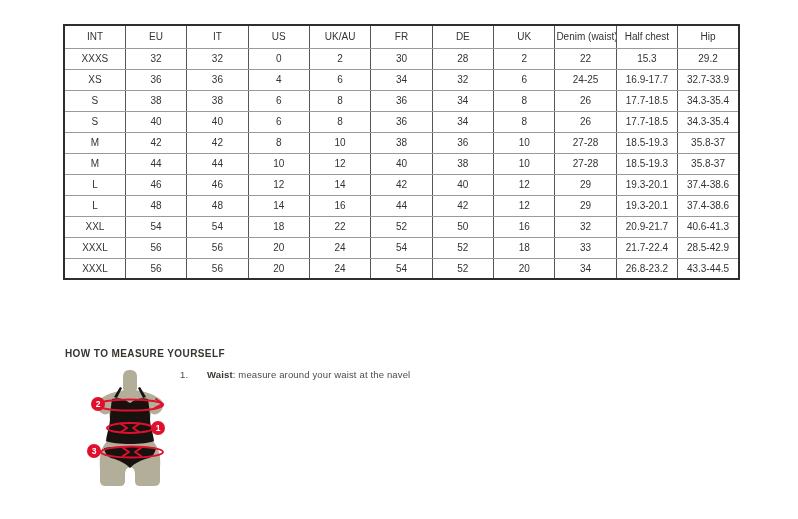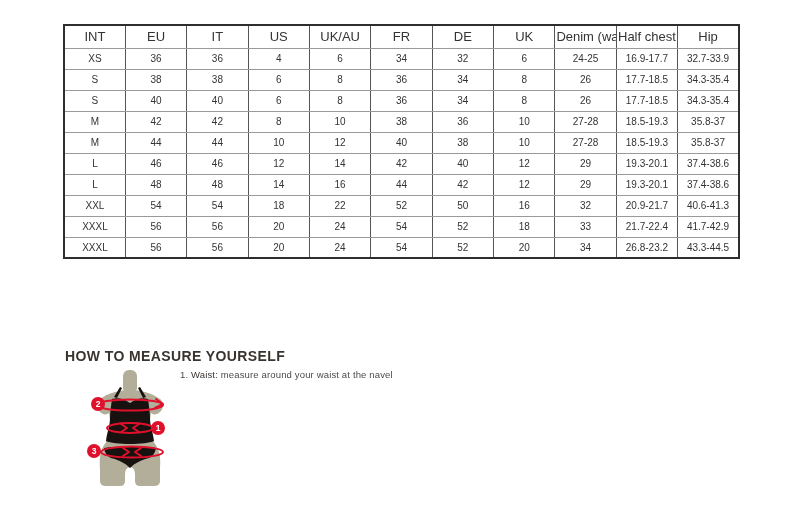--- a/index.html
+++ b/index.html
@@ -31,46 +31,46 @@
     border-right: 1px solid #555555;
     border-top: 1px solid #9a9a9a;
     border-bottom: 1px solid #9a9a9a;
     text-align: center;
     vertical-align: middle;
     padding: 0 1px;
     font-weight: 400;
     white-space: nowrap;
     overflow: hidden;
   }
-  table.size-table th { height: 23px; font-size: 13px; }
+  table.size-table th { height: 23px; font-size: 10px; }
   table.size-table td { height: 21px; }
 
   
   .measure-heading {
     position: absolute;
     left: 65px;
     top: 348px;
-    font-size: 14px;
+    font-size: 10px;
     font-weight: 700;
     letter-spacing: 0.4px;
     color: #39342f;
   }
   .measure-steps {
     position: absolute;
     left: 180px;
     top: 369px;
   }
   .step {
     font-size: 9.5px;
     color: #4b4b4b;
     letter-spacing: 0.15px;
     margin-bottom: 6.5px;
     white-space: nowrap;
   }
-  .step b { color: #3a3632; font-weight: 400; }
+  .step b { color: #3a3632; font-weight: 700; margin-left: 16px; }
 
   
   .figure-wrap {
     position: absolute;
     left: 76px;
     top: 368px;
     width: 115px;
     height: 122px;
   }
   .badge-num {
@@ -96,20 +96,33 @@
           <th>FR</th>
           <th>DE</th>
           <th>UK</th>
           <th>Denim (waist)</th>
           <th>Half chest</th>
           <th>Hip</th>
         </tr>
     </thead>
     <tbody id="table-body">
         <tr>
+          <td>XXXS</td>
+          <td>32</td>
+          <td>32</td>
+          <td>0</td>
+          <td>2</td>
+          <td>30</td>
+          <td>28</td>
+          <td>2</td>
+          <td>22</td>
+          <td>15.3</td>
+          <td>29.2</td>
+        </tr>
+        <tr>
           <td>XS</td>
           <td>36</td>
           <td>36</td>
           <td>4</td>
           <td>6</td>
           <td>34</td>
           <td>32</td>
           <td>6</td>
           <td>24-25</td>
           <td>16.9-17.7</td>
@@ -210,21 +223,21 @@
           <td>XXXL</td>
           <td>56</td>
           <td>56</td>
           <td>20</td>
           <td>24</td>
           <td>54</td>
           <td>52</td>
           <td>18</td>
           <td>33</td>
           <td>21.7-22.4</td>
-          <td>41.7-42.9</td>
+          <td>28.5-42.9</td>
         </tr>
         <tr>
           <td>XXXL</td>
           <td>56</td>
           <td>56</td>
           <td>20</td>
           <td>24</td>
           <td>54</td>
           <td>52</td>
           <td>20</td>

